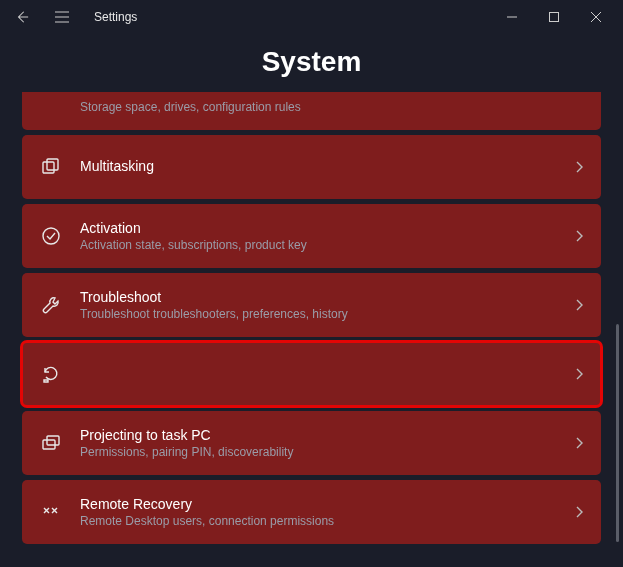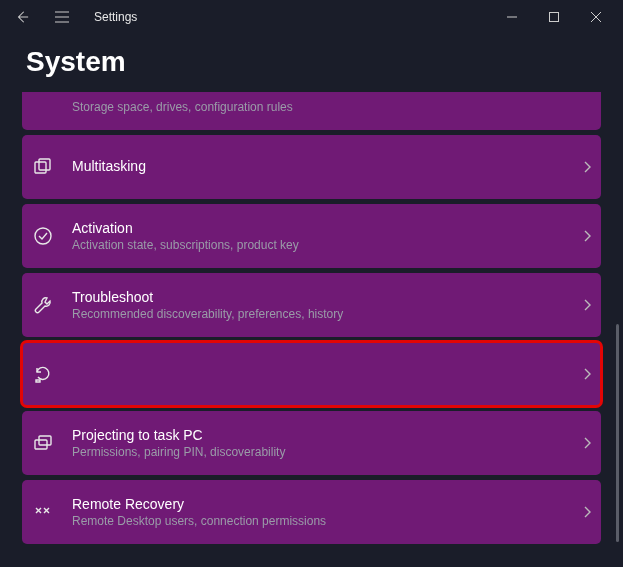--- a/index.html
+++ b/index.html
@@ -44,33 +44,34 @@
       width: 42px;
       height: 28px;
       display: flex;
       align-items: center;
       justify-content: center;
       cursor: pointer;
     }
     .page-title {
       font-size: 28px;
       font-weight: 600;
-      padding: 12px 26px 14px;
+      padding: 12px 40px 14px;
       color: #fff;
+      text-align: center;
     }
     .list {
       padding: 0 22px;
     }
     .item {
-      background: #701a75;
+      background: #7f1d1d;
       border-radius: 5px;
       margin-bottom: 5px;
       display: flex;
       align-items: center;
-      padding: 14px 10px;
+      padding: 14px 18px;
       cursor: pointer;
       position: relative;
       min-height: 64px;
     }
     .item.partial {
       padding-top: 4px;
       padding-bottom: 12px;
       min-height: 0;
       border-top-left-radius: 0;
       border-top-right-radius: 0;
@@ -200,21 +201,21 @@
   </div>
 
   <div class="item">
     <div class="item-icon">
       <svg width="20" height="20" viewBox="0 0 20 20" fill="none" stroke="#e8e8e8" stroke-width="1.4">
           <path d="M14 3 a4 4 0 0 0 -5 5 l-6 6 a2 2 0 0 0 3 3 l6-6 a4 4 0 0 0 5-5 l-3 3 -2-2 z"></path>
         </svg>
     </div>
     <div class="item-text">
       <div class="item-title">Troubleshoot</div>
-      <div class="item-sub">Recommended discoverability, preferences, history</div>
+      <div class="item-sub">Troubleshoot troubleshooters, preferences, history</div>
     </div>
     <div class="chevron">
       <svg width="8" height="12" viewBox="0 0 8 12" fill="none" stroke="#bbb" stroke-width="1.4">
           <path d="M2 1 L7 6 L2 11"></path>
         </svg>
     </div>
   </div>
 
   <div class="item highlighted">
     <div class="item-icon">

